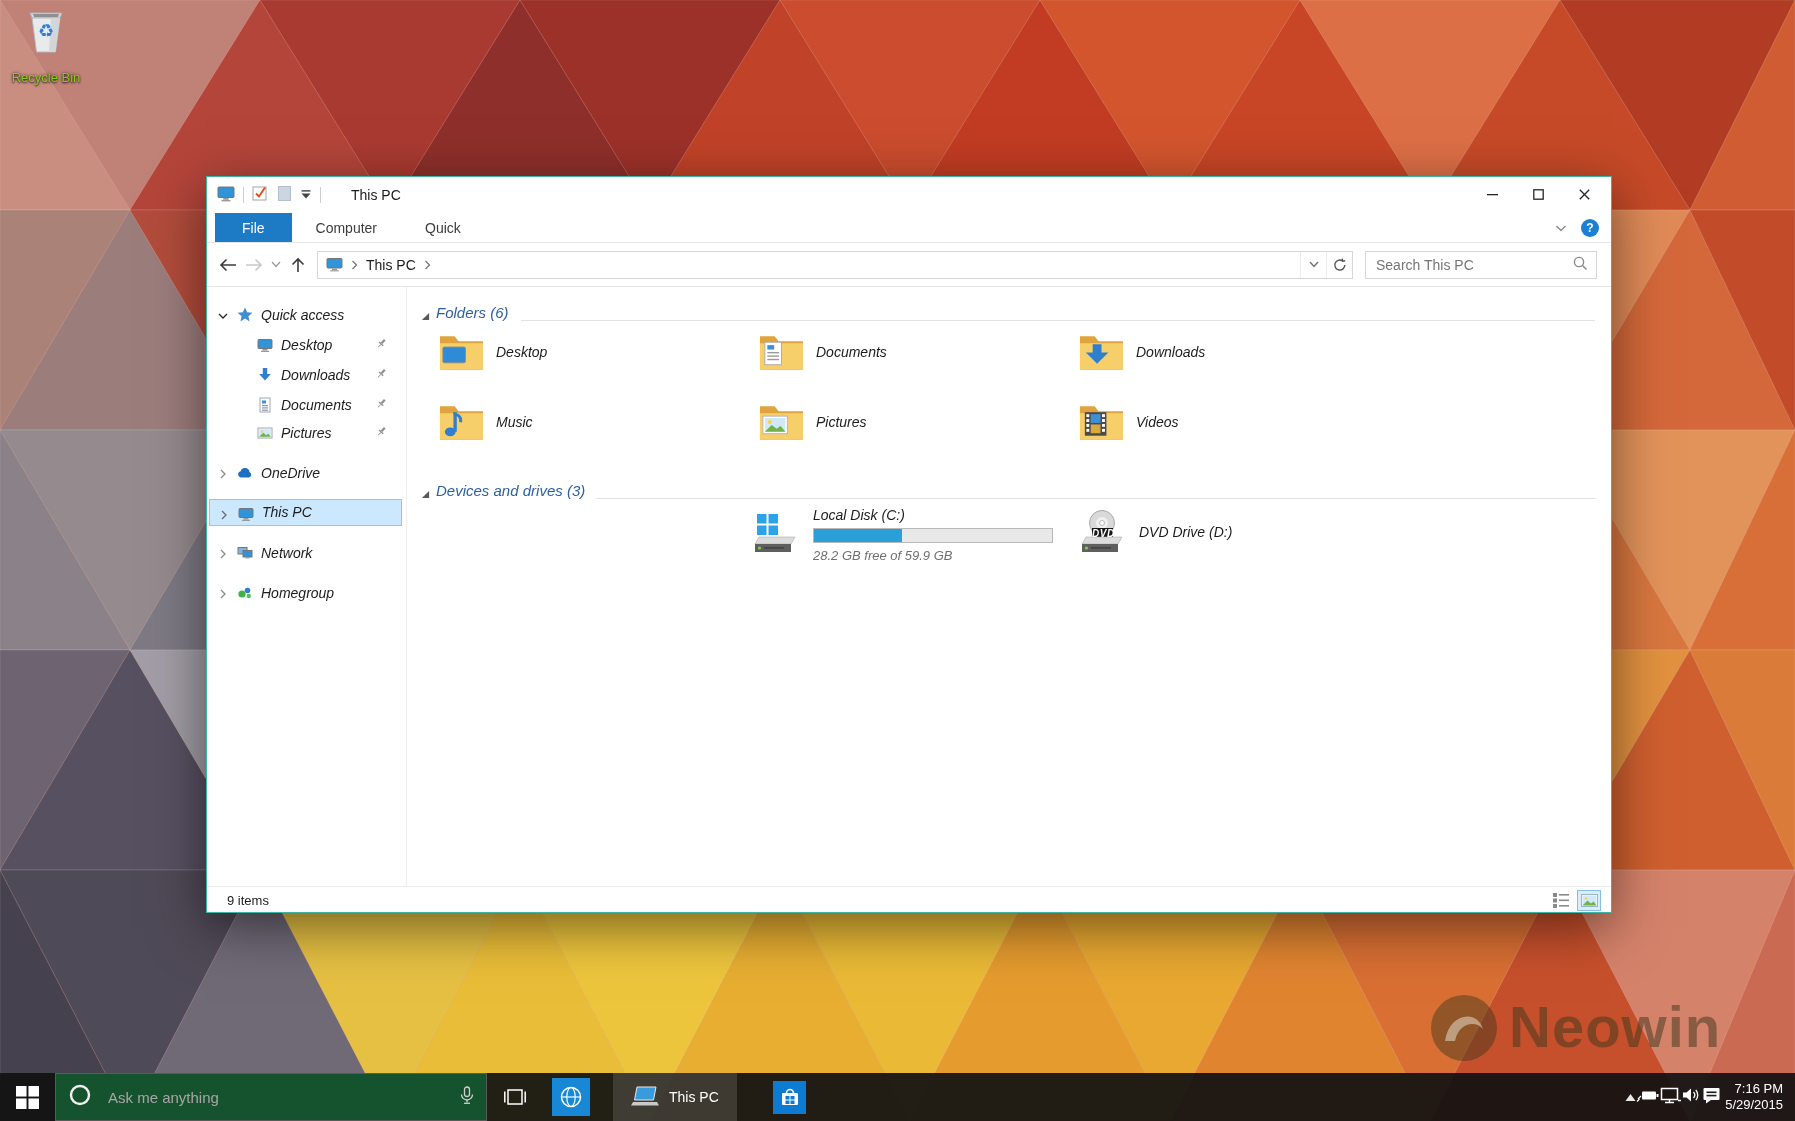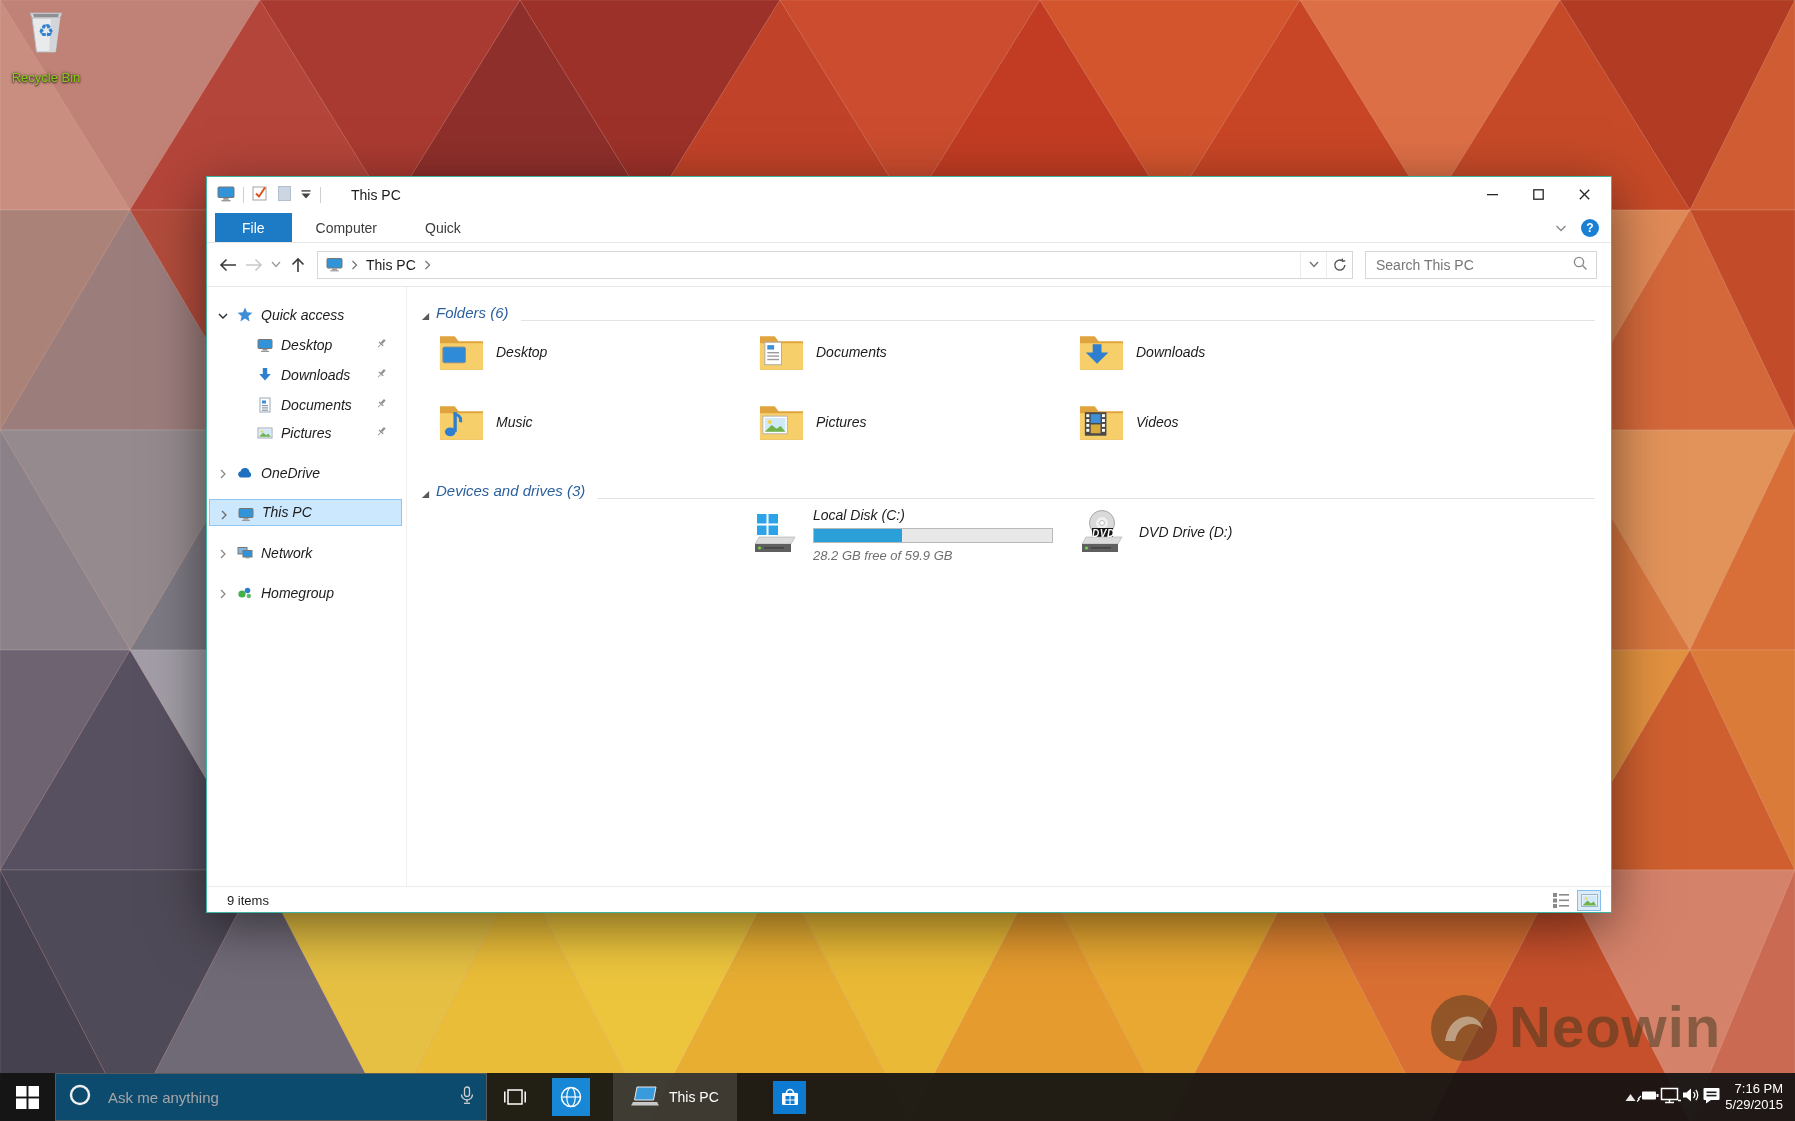--- a/index.html
+++ b/index.html
@@ -84,21 +84,21 @@
   .statusbar{position:relative;height:28px;border-top:1px solid #ececec;}
   .scount{position:absolute;left:20px;line-height:27px;font-size:13px;color:#1c1c1c;}
   .views{position:absolute;right:10px;top:3px;display:flex;gap:4px;}
   .vbtn{width:24px;height:21px;display:flex;align-items:center;justify-content:center;}
   .vbtn.sel{border:1px solid #86bde9;background:#dcedfa;}
 
   
   .taskbar{position:absolute;left:0;bottom:0;width:1795px;height:48px;background:rgba(18,18,18,.93);
     display:flex;align-items:center;z-index:5;color:#fff;}
   .tb-start{width:55px;height:48px;display:flex;align-items:center;justify-content:center;}
-  .tb-search{width:432px;height:48px;border:1px solid #5a5a5a;background:#0c4a6e;
+  .tb-search{width:432px;height:48px;border:1px solid #5a5a5a;background:#14532d;
     display:flex;align-items:center;padding:0 10px 0 12px;}
   .tb-search input{flex:1;border:none;outline:none;background:transparent;color:#ddd;
     font-size:15px;font-family:"Liberation Sans",sans-serif;margin-left:14px;min-width:0;}
   .tb-search input::placeholder{color:#a6a6a6;}
   .tb-btn{width:56px;height:48px;display:flex;align-items:center;justify-content:center;}
   .tile-edge{width:38px;height:38px;background:#1787d6;display:flex;align-items:center;justify-content:center;}
   .tb-app{margin-left:14px;height:48px;padding:0 18px;display:flex;align-items:center;gap:10px;
     background:rgba(255,255,255,.13);}
   .tb-app .alabel{font-size:14px;color:#fff;}
   .tb-store{margin-left:26px;width:54px;height:48px;display:flex;align-items:center;justify-content:center;}

